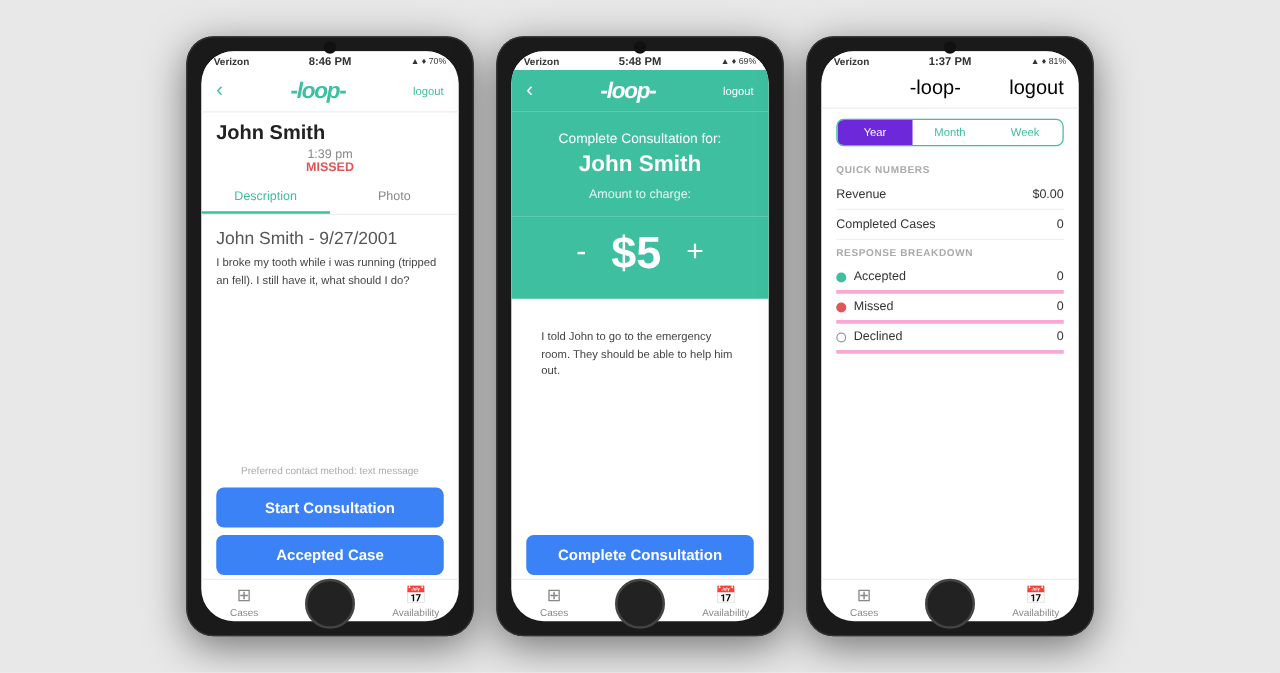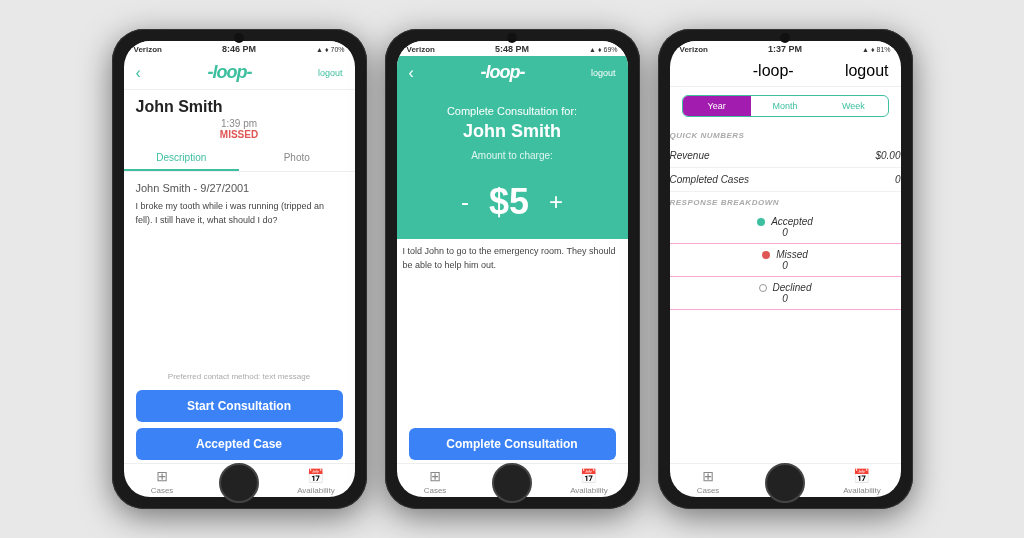--- a/index.html
+++ b/index.html
@@ -19,24 +19,24 @@
       align-items: center;
       justify-content: center;
       width: 100%;
       height: 100%;
       background: #e8e8e8;
       padding: 20px;
     }
 
     
     .phone {
-      width: 255px;
+      width: 230px;
       height: 480px;
       background: #1a1a1a;
-      border-radius: 32px;
+      border-radius: 22px;
       padding: 12px;
       box-shadow: 0 8px 32px rgba(0,0,0,0.5), inset 0 0 0 1px #333;
       position: relative;
       flex-shrink: 0;
     }
     .phone-inner {
       width: 100%;
       height: 100%;
       background: #fff;
       border-radius: 26px;
@@ -154,21 +154,21 @@
       border-bottom: 2px solid #3dbfa0;
     }
 
     .case-body {
       flex: 1;
       padding: 10px 12px;
       font-size: 9px;
       color: #333;
       overflow: hidden;
     }
-    .case-body .case-id { margin-bottom: 6px; color: #555; font-size: 11px; }
+    .case-body .case-id { margin-bottom: 6px; color: #555; font-size: 14px; }
     .case-body .case-desc { line-height: 1.5; color: #444; }
     .preferred-contact {
       text-align: center;
       font-size: 8px;
       color: #aaa;
       padding: 6px 0;
     }
 
     .btn-teal {
       background: #3b82f6;
@@ -234,21 +234,21 @@
       font-weight: 300;
     }
     .amount-value {
       color: #fff;
       font-size: 36px;
       font-weight: 700;
     }
 
     .consult-note {
       flex: 1;
-      padding: 6px;
+      padding: 24px;
       font-size: 9px;
       color: #444;
       line-height: 1.5;
     }
 
     
     .period-tabs {
       display: flex;
       margin: 8px 12px;
       border: 1px solid #3dbfa0;
@@ -258,29 +258,28 @@
     }
     .period-tab {
       flex: 1;
       text-align: center;
       padding: 5px 0;
       font-size: 9px;
       color: #3dbfa0;
       cursor: pointer;
     }
     .period-tab.active {
-      background: #a21caf;
+      background: #6d28d9;
       color: #fff;
     }
 
     .quick-numbers {
-      padding: 0 0;
+      padding: 0 12px;
       flex: 1;
       overflow: hidden;
-      font-style: italic;
     }
     .section-title {
       font-size: 8px;
       color: #aaa;
       font-weight: 600;
       text-transform: uppercase;
       letter-spacing: 0.5px;
       margin: 6px 0 4px;
     }
     .stat-row {
@@ -292,24 +291,23 @@
       font-size: 10px;
       color: #333;
     }
     .stat-value { color: #333; font-weight: 400; }
 
     .breakdown-row {
       display: flex;
       justify-content: space-between;
       align-items: center;
       padding: 5px 0;
-      border-bottom: 1px solid #f9a8d4;
+      border-bottom: 3px solid #f9a8d4;
       font-size: 10px;
       color: #333;
-      flex-direction: column;
     }
     .dot {
       width: 8px;
       height: 8px;
       border-radius: 50%;
       display: inline-block;
       margin-right: 6px;
     }
     .dot-green { background: #3dbfa0; }
     .dot-red { background: #e05555; }

